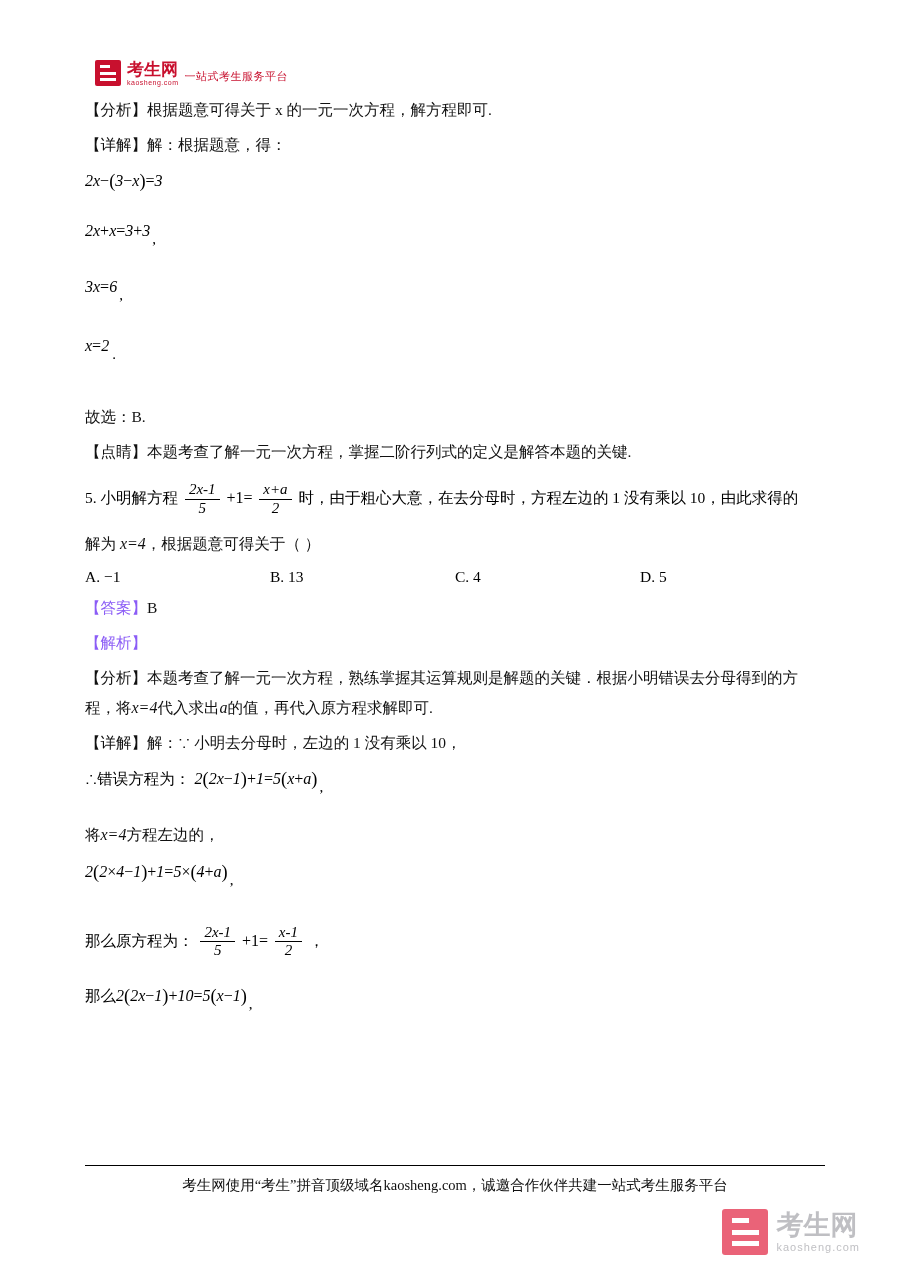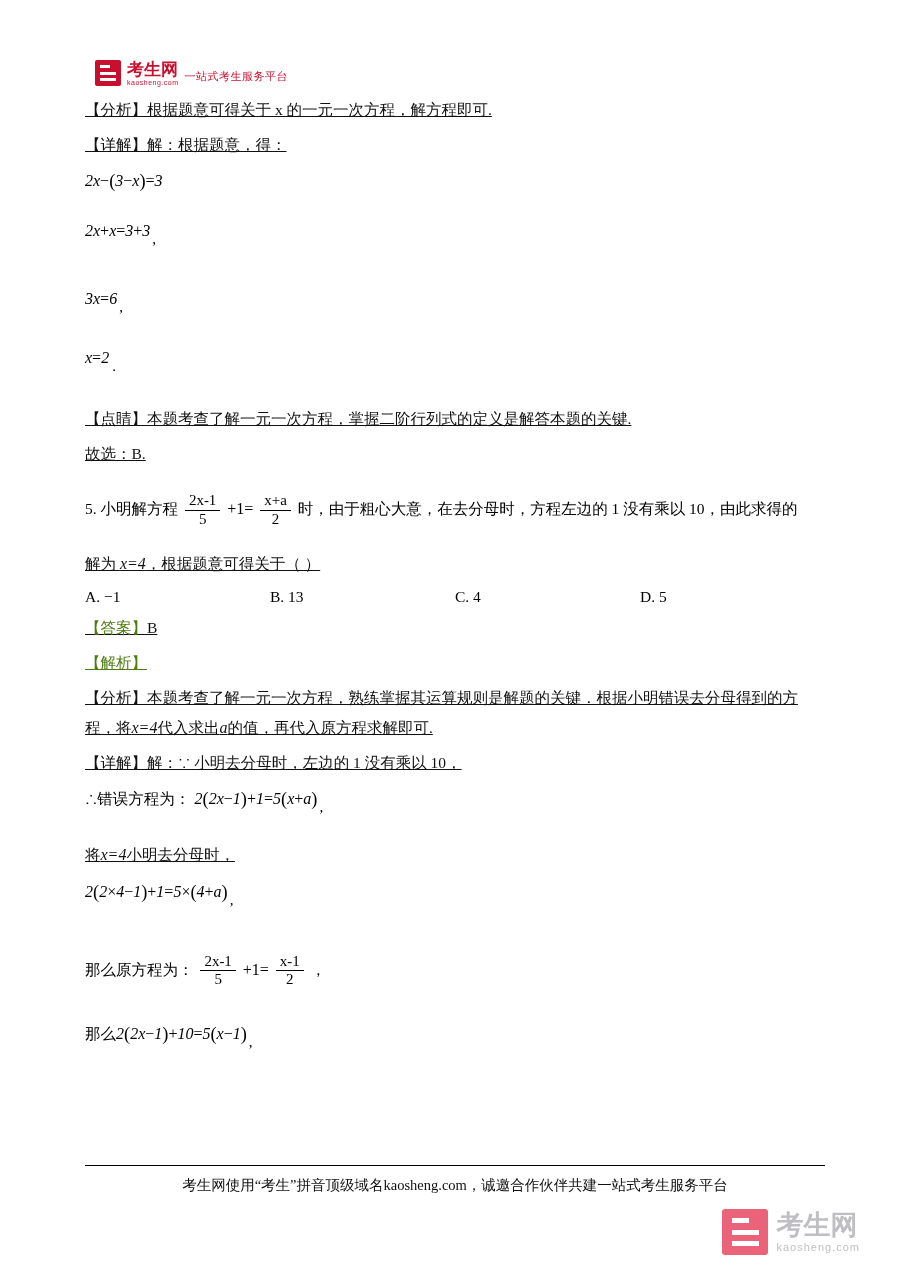--- a/index.html
+++ b/index.html
@@ -84,24 +84,23 @@
     position: absolute;
     left: 85px;
     top: 98px;
     width: 740px;
   }
   .line {
     font-size: 15.5px;
     line-height: 1.55;
     margin: 0 0 11px 0;
     color: #111;
-    text-decoration: underline;
   }
   .tight { margin-bottom: 6px; }
-  .blue { color: #4d7c0f; }
+  .blue { color: #8b5cf6; }
 
   
   .math {
     font-family: "Liberation Serif", serif;
     font-style: italic;
     font-size: 16px;
   }
   .mathup { font-style: normal; }
   .eqline {
     font-size: 17px;
@@ -121,23 +120,24 @@
     font-style: normal;
     font-size: 15px;
     padding-left: 3px;
   }
 
   
   .frac {
     display: inline-block;
     vertical-align: middle;
     text-align: center;
+    font-style: italic;
     font-size: 15px;
     line-height: 1.15;
-    margin: 9px 3px;
+    margin: 0 3px;
     position: relative;
     top: -1px;
   }
   .frac .num { display: block; padding: 0 4px; }
   .frac .den { display: block; border-top: 1px solid #000; padding: 0 4px; }
 
   .paren {
     font-style: normal;
     font-size: 1.15em;
     vertical-align: -0.06em;
@@ -244,37 +244,37 @@
     </p>
 
     <p class="line">
       <span>【详解】</span><span>解：根据题意，得：</span>
     </p>
 
     <p class="eqline" style="margin-bottom:22px">
       <span class="math">2<span style="font-style:italic">x</span><span class="mathup">−</span><span class="paren mathup">(</span>3<span class="mathup">−</span><span style="font-style:italic">x</span><span class="paren mathup">)</span><span class="mathup">=</span>3</span>
     </p>
 
-    <p class="eqline" style="margin-bottom:36px">
+    <p class="eqline" style="margin-bottom:24px">
       <span class="math">2<span style="font-style:italic">x</span><span class="mathup">+</span><span style="font-style:italic">x</span><span class="mathup">=</span>3<span class="mathup">+</span>3</span><span class="comma-low">,</span>
     </p>
 
     <p class="eqline" style="margin-bottom:26px">
       <span class="math">3<span style="font-style:italic">x</span><span class="mathup">=</span>6</span><span class="comma-low">,</span>
     </p>
 
-    <p class="eqline" style="margin-bottom:30px">
+    <p class="eqline" style="margin-bottom:40px">
       <span class="math"><span style="font-style:italic">x</span><span class="mathup">=</span>2</span><span class="period-low">.</span>
     </p>
 
+    <p class="line">故选：B.</p>
+
     <p class="line">
       <span>【点睛】</span><span>本题考查了解一元一次方程，掌握二阶行列式的定义是解答本题的关键.</span>
     </p>
-
-    <p class="line">故选：B.</p>
 
     <p class="q5" style="margin-top:18px;">
       <span>5.</span>
       <span>小明解方程</span>
       <span class="frac">
         <span class="num">2x-1</span>
         <span class="den">5</span>
       </span>
       <span class="math mathup">+1=</span>
       <span class="frac">
@@ -325,21 +325,21 @@
     <p class="line">
       <span>【详解】</span><span>解：∵ 小明去分母时，左边的 1 没有乘以 10，</span>
     </p>
 
     <p class="eqline" style="margin-top:8px;margin-bottom:24px">
       <span style="font-size:15.5px">∴错误方程为：</span>
       <span class="math">2<span class="paren mathup">(</span>2<span style="font-style:italic">x</span><span class="mathup">−</span>1<span class="paren mathup">)</span><span class="mathup">+</span>1<span class="mathup">=</span>5<span class="paren mathup">(</span><span style="font-style:italic">x</span><span class="mathup">+</span><span style="font-style:italic">a</span><span class="paren mathup">)</span></span><span class="comma-low">,</span>
     </p>
 
     <p class="line">
-      <span>将</span><span class="math">x=4</span><span>小明去分母时，</span>
+      <span>将</span><span class="math">x=4</span><span>方程左边的，</span>
     </p>
 
     <p class="eqline" style="margin-bottom:34px">
       <span class="math">2<span class="paren mathup">(</span>2<span class="mathup">×</span>4<span class="mathup">−</span>1<span class="paren mathup">)</span><span class="mathup">+</span>1<span class="mathup">=</span>5<span class="mathup">×</span><span class="paren mathup">(</span>4<span class="mathup">+</span><span style="font-style:italic">a</span><span class="paren mathup">)</span></span><span class="comma-low">,</span>
     </p>
 
 
     <p class="q5" style="margin-bottom:16px">
       <span>那么原方程为：</span>
       <span class="frac">

